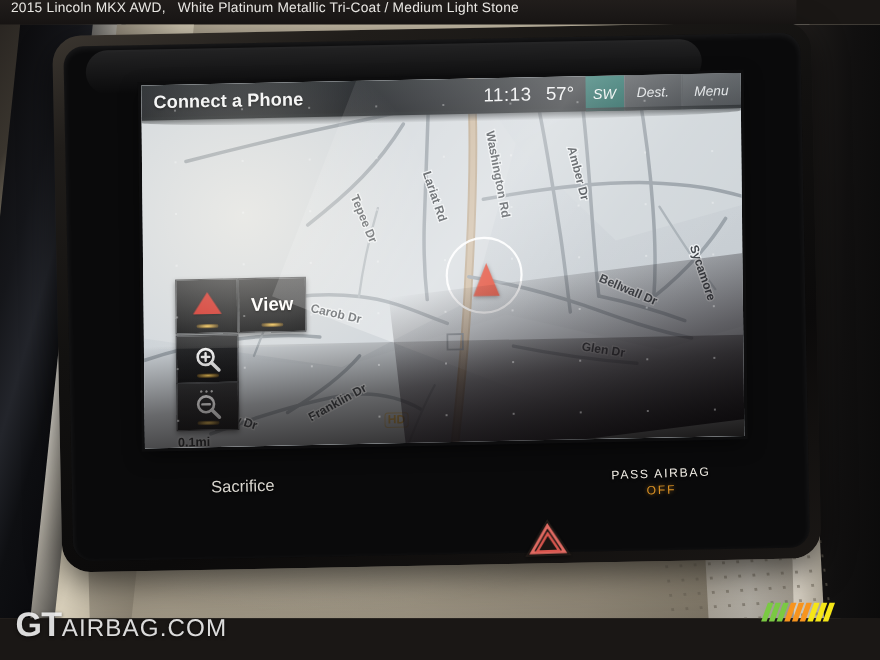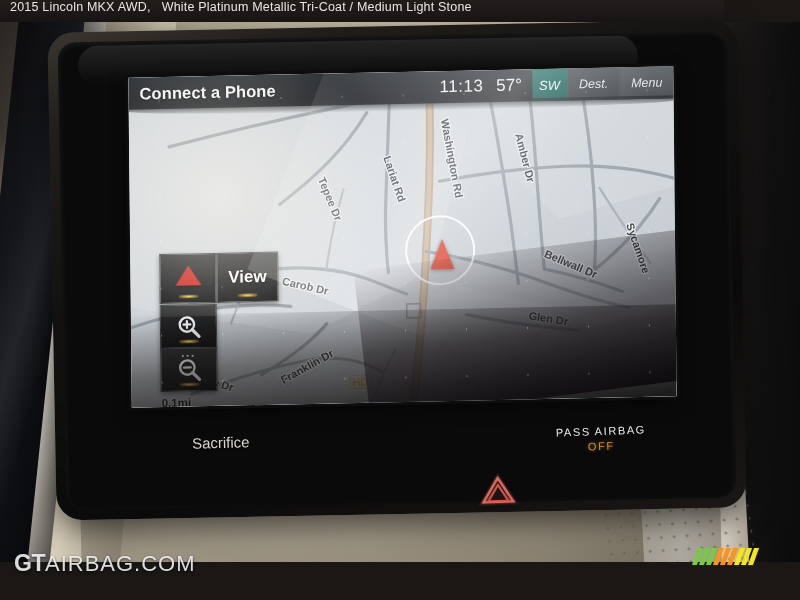--- a/index.html
+++ b/index.html
@@ -150,21 +150,21 @@
     transform:rotate(-2deg);}
   .pa-label{font-size:11px;letter-spacing:1.6px;color:#f0ece4;text-shadow:0 1px 2px rgba(0,0,0,.6);}
   .pa-state{font-size:11px;letter-spacing:1.6px;color:#d99024;margin-top:3px;
     text-shadow:0 0 4px rgba(217,144,36,.6);}
   .hazard{position:absolute;left:476px;top:470px;z-index:40;transform:rotate(-2deg);}
   .hazard svg{display:block;filter:drop-shadow(0 1px 2px rgba(0,0,0,.5));}
 
   
   .watermark{position:absolute;left:14px;top:550px;z-index:55;display:flex;align-items:baseline;
     color:rgba(248,248,248,.88);text-shadow:0 1px 3px rgba(0,0,0,.65);}
-  .wm-gt{font-size:23px;font-weight:bold;letter-spacing:-.5px;text-align:center;}
+  .wm-gt{font-size:31px;font-weight:bold;letter-spacing:-.5px;text-align:center;}
   .wm-rest{font-size:22px;letter-spacing:1px;}
   .colorbars{position:absolute;left:695px;top:548px;z-index:55;display:flex;gap:2px;
     transform:skewX(-20deg);}
   .colorbars i{display:block;width:5px;height:17px;}
   .footer{position:absolute;left:0;top:570px;width:800px;height:30px;z-index:60;
     background:linear-gradient(180deg,#1b1917 0%,#121110 100%);display:flex;align-items:center;}
   .footer-text{font-size:12.5px;color:#e9e7e3;padding-left:10px;letter-spacing:.1px;}
 </style>
 </head>
 <body>

